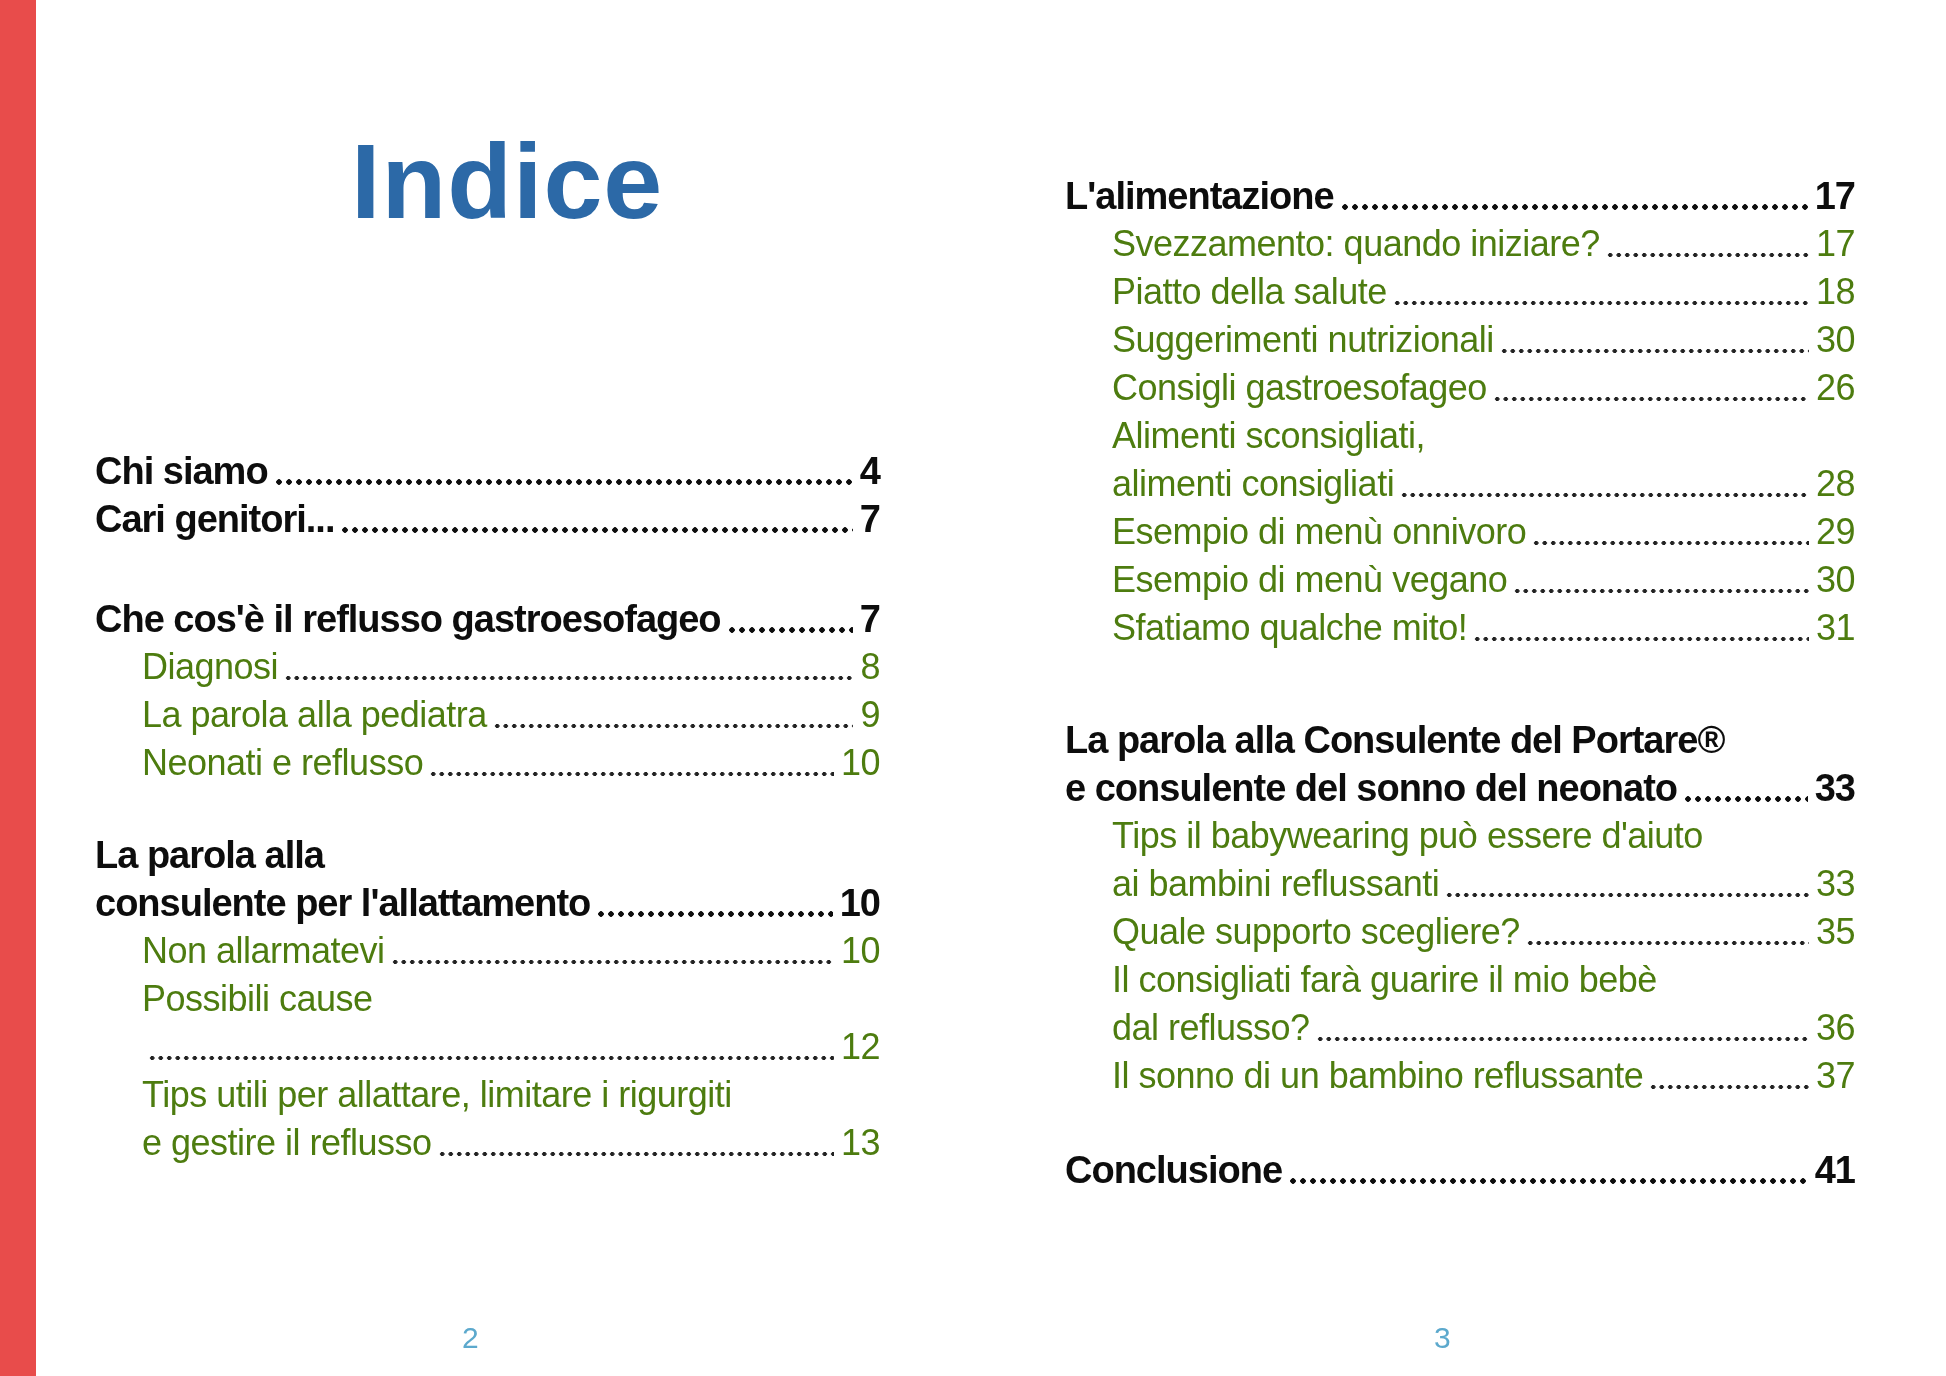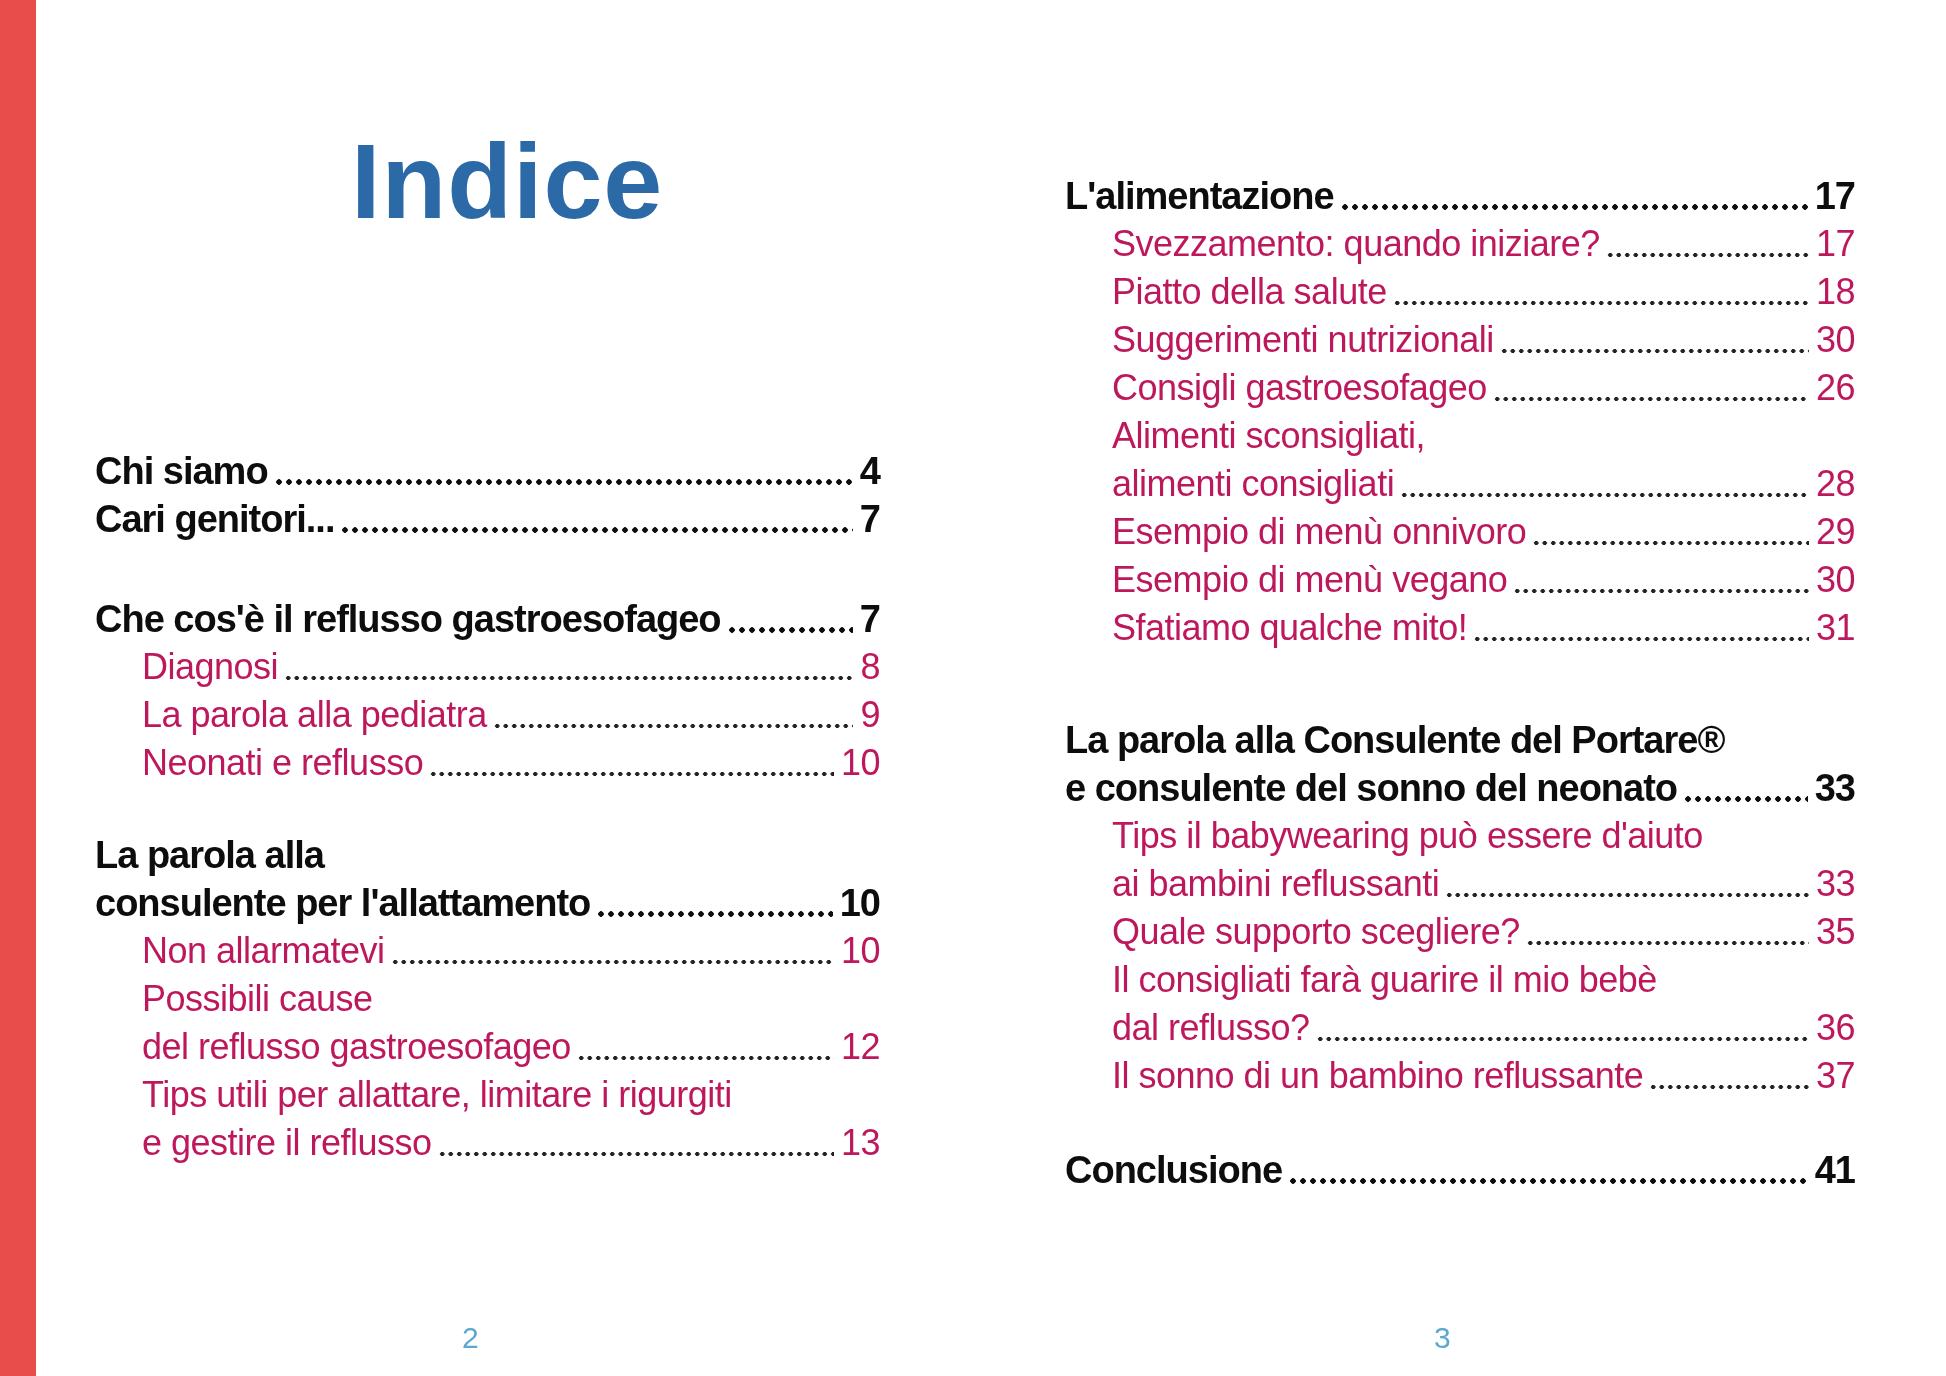--- a/index.html
+++ b/index.html
@@ -16,21 +16,21 @@
   .title{
     position:absolute;left:351px;top:128px;margin:0;
     font-size:106px;font-weight:700;letter-spacing:1px;
     color:#2c69a7;line-height:1;
   }
   .col{position:absolute;}
   .col-left{left:95px;top:447px;width:785px;}
   .col-right{left:1065px;top:172px;width:790px;}
   .row{display:flex;height:48px;line-height:48px;white-space:nowrap;}
   .row.main{font-weight:bold;font-size:38px;color:#0d0d0d;letter-spacing:-1px;}
-  .row.sub{font-size:36px;font-weight:normal;color:#be185d;padding-left:47px;letter-spacing:-0.5px;}
+  .row.sub{font-size:36px;font-weight:normal;color:#4d7c0f;padding-left:47px;letter-spacing:-0.5px;}
   .leader{
     flex:1 1 auto;align-self:flex-end;height:12px;
     margin:0 3px 7px 6px;
     background-repeat:repeat-x;background-position:left center;
     min-width:8px;
   }
   .main > .leader{
     background-image:radial-gradient(circle,#0d0d0d 2.5px,transparent 3px);
     background-size:10px 12px;
   }
@@ -104,21 +104,20 @@
       </div>
       <div class="row sub">
         <span class="label">Non allarmatevi </span>
         <span class="leader"></span>
         <span class="page">10</span>
       </div>
       <div class="row sub">
         <span class="label">Possibili cause</span>
       </div>
       <div class="row sub">
-        <span class="label">del reflusso gastroesofageo</span>
         <span class="leader"></span>
         <span class="page">12</span>
       </div>
       <div class="row sub">
         <span class="label">Tips utili per allattare, limitare i rigurgiti</span>
       </div>
       <div class="row sub">
         <span class="label">e gestire il reflusso</span>
         <span class="leader"></span>
         <span class="page">13</span>

